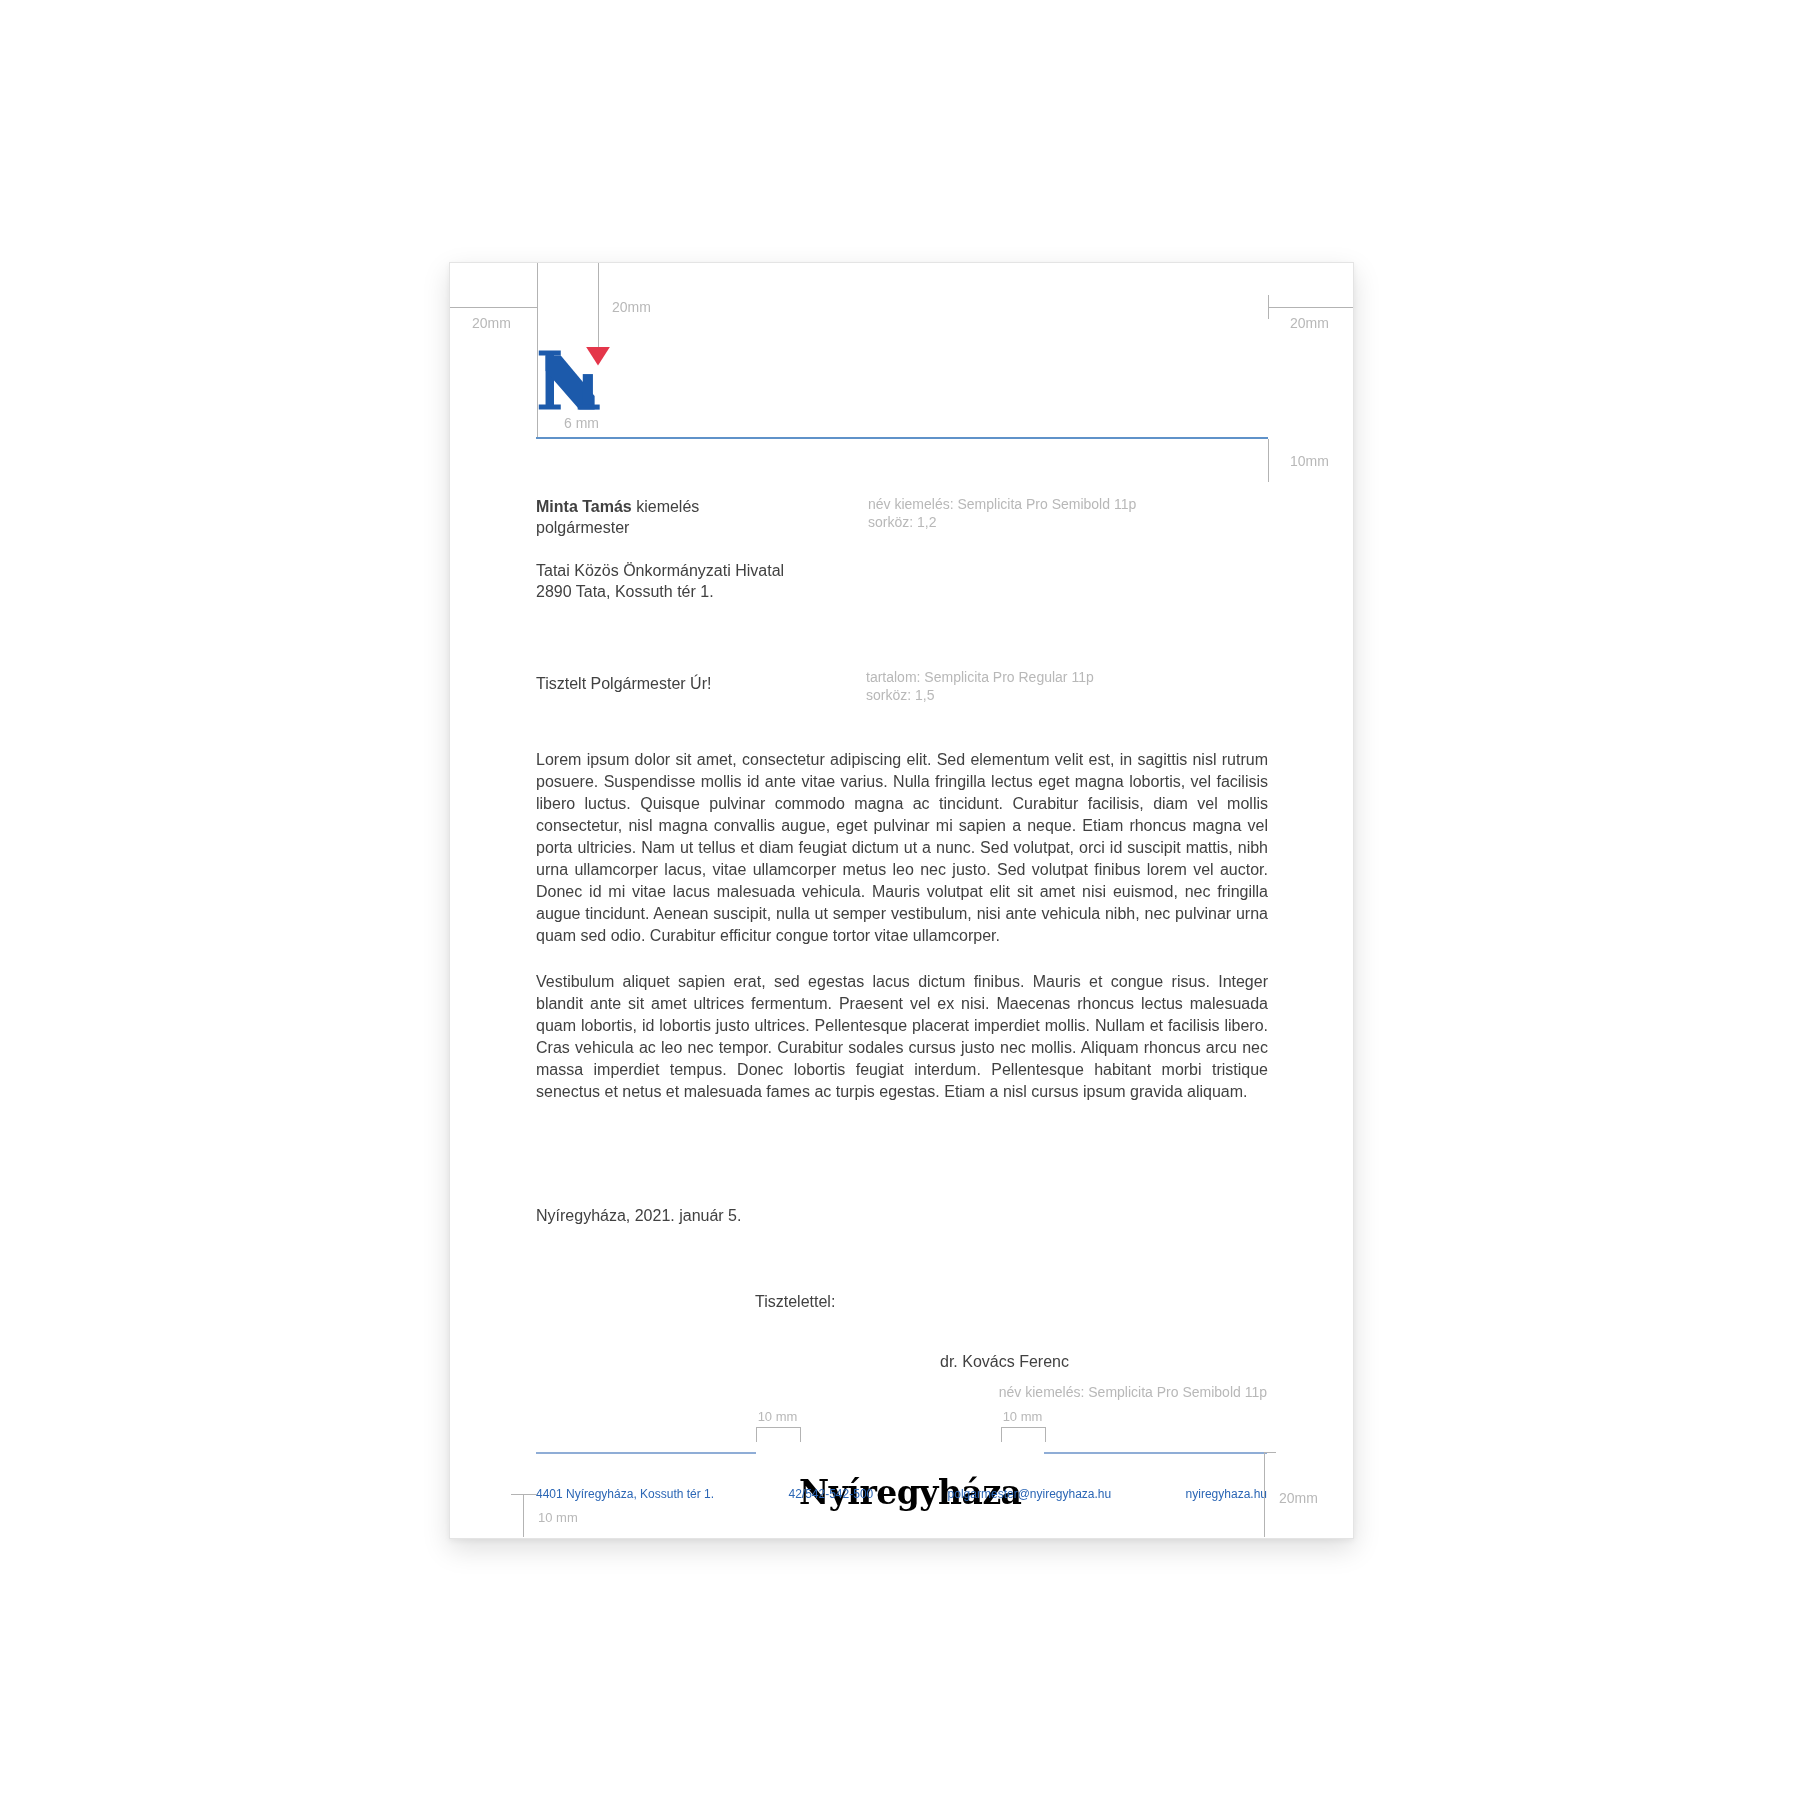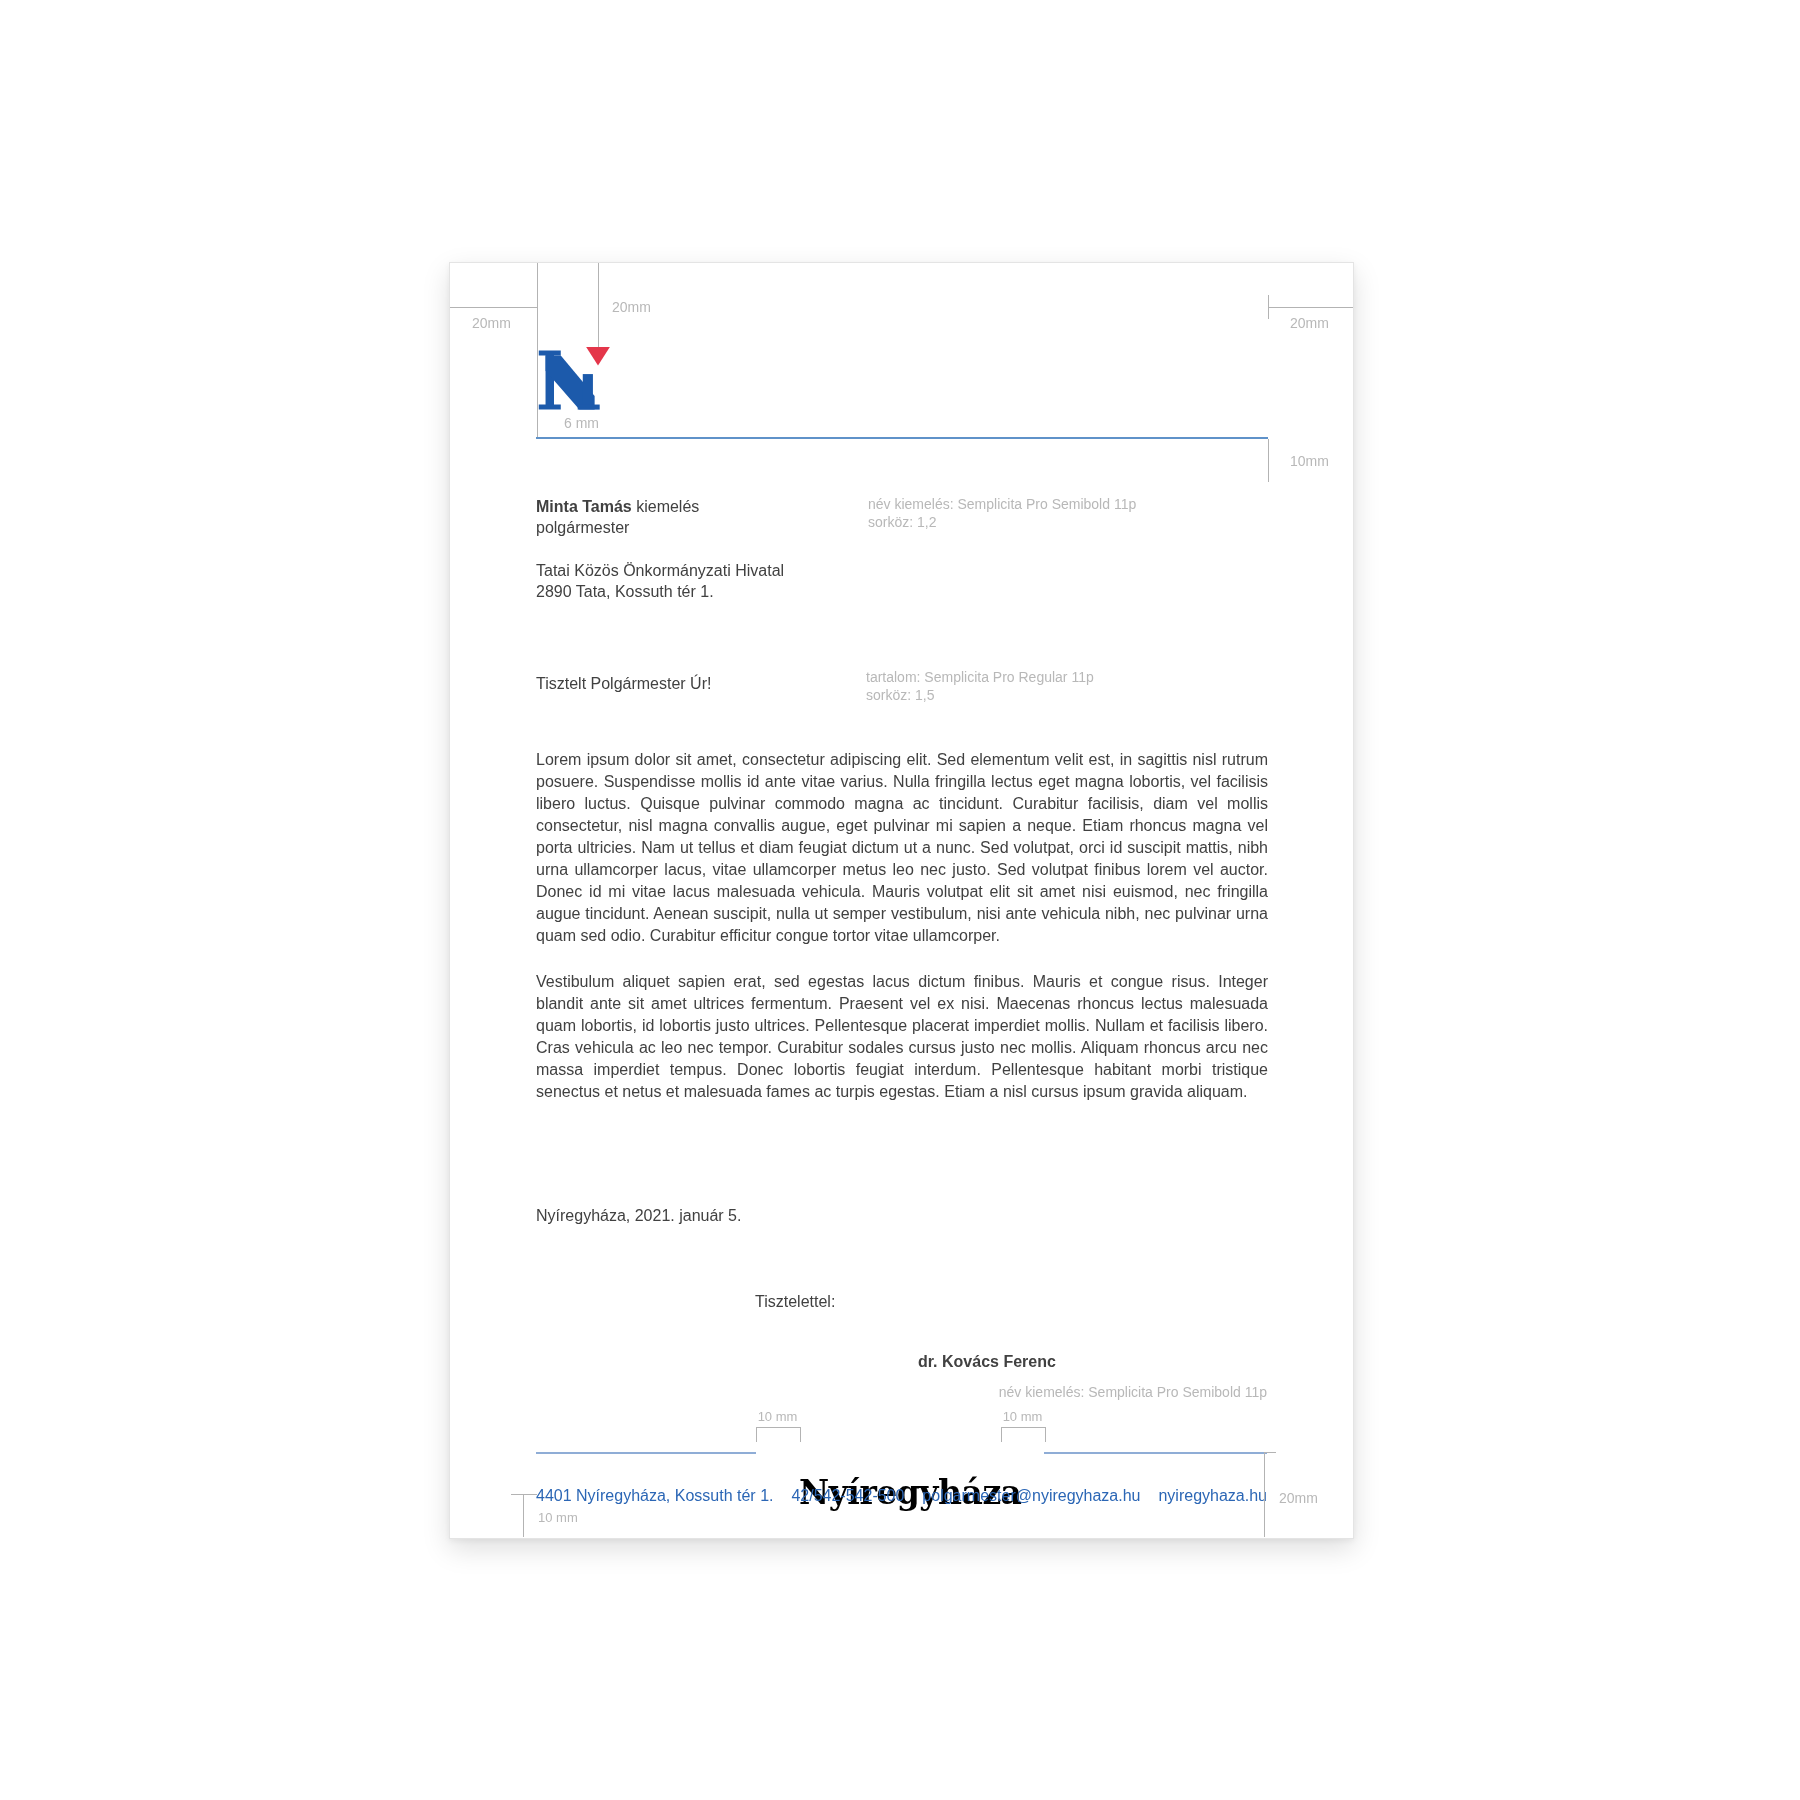--- a/index.html
+++ b/index.html
@@ -20,31 +20,31 @@
   .hrule{position:absolute;left:86px;top:174px;width:732px;height:2px;background:#5f92c9;}
   
   .ltr{color:#414141;font-size:16px;line-height:21px;}
   .recipient{position:absolute;left:86px;top:233px;}
   .recipient .org-line{margin-top:22px;}
   .greeting{position:absolute;left:86px;top:410px;}
   .bodytext{position:absolute;left:86px;top:478px;width:732px;text-align:justify;}
   .bodytext p{margin:8px 0 24px 0;line-height:22px;}
   .dateline{position:absolute;left:86px;top:942px;}
   .closing{position:absolute;left:305px;top:1028px;}
-  .signer{position:absolute;left:468px;top:1088px;font-weight:bold;}
+  .signer{position:absolute;left:490px;top:1088px;font-weight:normal;}
   b{font-weight:bold;}
   .note{position:absolute;color:#b8b8b8;font-size:14px;line-height:18px;}
   .note-right{text-align:right;}
   
   .frule{position:absolute;top:1189px;height:2px;background:#8fadd6;}
   .wordmark{position:absolute;left:349px;top:1170px;width:202px;text-align:center;
             font-family:"DejaVu Serif",serif;font-weight:bold;font-size:33px;letter-spacing:-0.5px;
             color:#000000;margin-top:40px;}
   .contacts{position:absolute;left:86px;top:1224px;width:731px;display:flex;
-            justify-content:space-between;color:#2b66b5;font-size:16px;}
+            justify-content:space-between;color:#2b66b5;font-size:12px;}
   .contacts a{color:#2b66b5;text-decoration:none;}
 </style>
 </head>
 <body>
 
 <div class="canvas">
   <div class="paper">
 
     <div class="gline" style="left:0;top:44px;width:87px;height:1px;"></div>
     <div class="gline" style="left:87px;top:32px;width:1px;height:24px;"></div>

